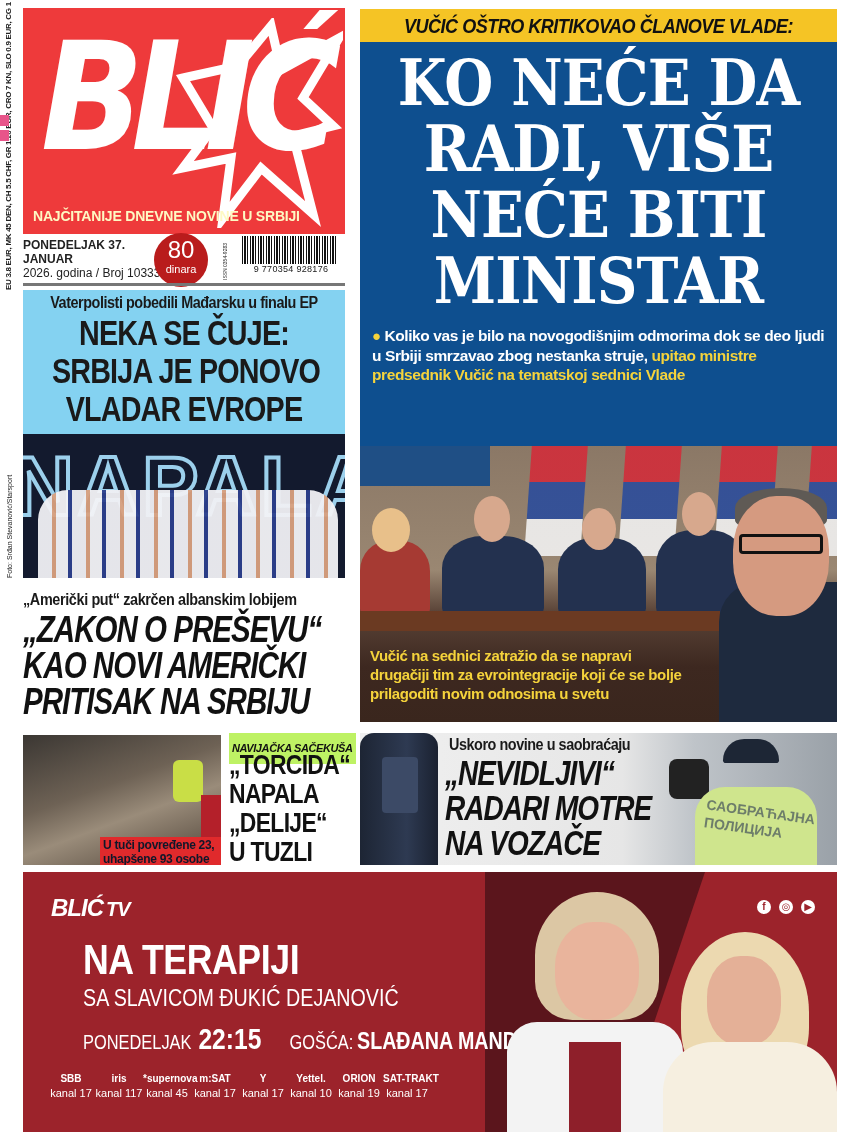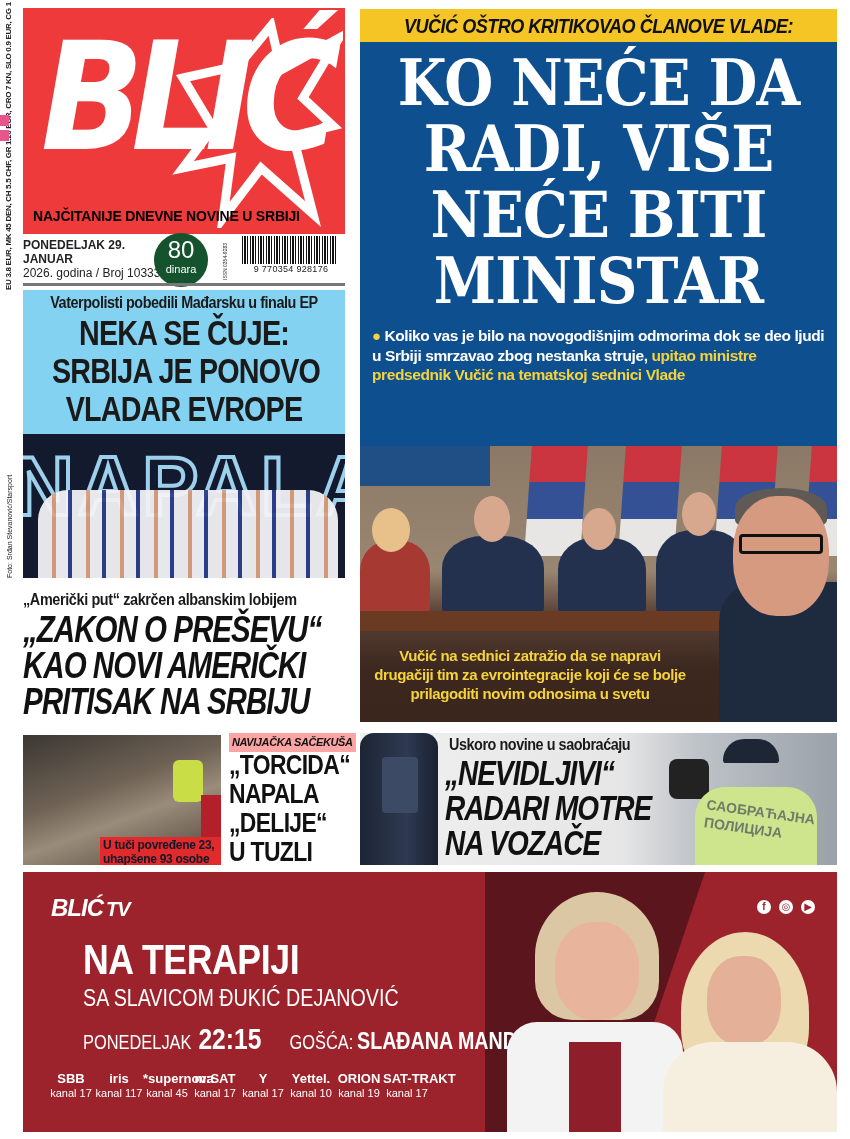--- a/index.html
+++ b/index.html
@@ -10,25 +10,25 @@
 
   
   .side-strip { left: 2px; top: 10px; width: 12px; height: 280px; }
   .side-strip span { position: absolute; left: 0; bottom: 0; transform-origin: left bottom; transform: rotate(-90deg) translate(0, 11px); white-space: nowrap; font-size: 8px; font-weight: bold; letter-spacing: -0.3px; color: #222; font-family: "Liberation Sans Narrow", "Liberation Sans", sans-serif; }
   .pink-tab { left: 0; width: 9px; height: 11px; background: #e8558a; }
 
   
   .masthead { left: 23px; top: 8px; width: 322px; height: 226px; background: #ee3a3b; overflow: hidden; }
   .logo-text { position: absolute; left: 18px; top: 14px; font-family: "DejaVu Sans", sans-serif; font-weight: bold; font-style: italic; font-size: 150px; color: #fff; letter-spacing: -14px; transform: scaleX(0.9); transform-origin: left; line-height: 1; }
   .logo-burst { position: absolute; right: 2px; top: 10px; width: 200px; height: 210px; }
-  .tagline { position: absolute; left: 10px; bottom: 10px; color: #000000; font-weight: bold; font-size: 14px; letter-spacing: -0.2px; }
+  .tagline { position: absolute; left: 10px; bottom: 10px; color: #fef9c3; font-weight: bold; font-size: 14px; letter-spacing: -0.2px; }
 
   .dateline { left: 23px; top: 238px; width: 140px; font-size: 12px; font-weight: bold; line-height: 14px; color: #222; }
   .dateline .d2 { font-weight: normal; }
-  .price-badge { left: 154px; top: 233px; width: 54px; height: 54px; background: #14532d; border-radius: 50%; color: #fff; text-align: center; }
+  .price-badge { left: 154px; top: 233px; width: 54px; height: 54px; background: #b91c1c; border-radius: 50%; color: #fff; text-align: center; }
   .price-badge .num { display: block; font-size: 24px; line-height: 26px; margin-top: 4px; }
   .price-badge .cur { display: block; font-size: 11px; line-height: 12px; }
   .issn { left: 222px; top: 240px; width: 10px; height: 40px; }
   .issn span { position: absolute; left: 0; top: 40px; transform-origin: left top; transform: rotate(-90deg); font-size: 5px; white-space: nowrap; }
   .barcode { left: 242px; top: 236px; width: 96px; height: 36px; background: repeating-linear-gradient(90deg, #111 0 1px, #fff 1px 2px, #111 2px 4px, #fff 4px 5px, #111 5px 6px, #fff 6px 8px); }
   .barcode-num { left: 242px; top: 264px; width: 98px; font-size: 9px; text-align: center; background: #fff; letter-spacing: 0.3px; }
   .mast-rule { left: 23px; top: 283px; width: 322px; height: 3px; background: #777; }
 
   
   .main-kicker { left: 360px; top: 9px; width: 477px; height: 33px; background: #f5c425; }
@@ -43,41 +43,41 @@
   .photo-gov { left: 360px; top: 446px; width: 477px; height: 276px; overflow: hidden; background: linear-gradient(180deg, #8b7866 0%, #9a8772 45%, #5b4438 60%, #3d2820 80%, #3a261d 100%); }
   .flag { position: absolute; top: 0; width: 56px; height: 110px; background: linear-gradient(180deg, #d12d3a 0 33%, #2b4c9b 33% 66%, #f1f1f1 66% 100%); transform: skewX(-4deg); opacity: 0.9; }
   .person { position: absolute; border-radius: 40% 40% 10% 10%; background: #23314f; }
   .head { position: absolute; border-radius: 50%; background: #d7a88d; }
   .desk { position: absolute; left: 0; top: 165px; width: 360px; height: 20px; background: #6b3a22; }
   .vucic { position: absolute; right: 0; top: 30px; width: 118px; height: 246px; }
   .vucic .suit { position: absolute; right: 0; bottom: 0; width: 118px; height: 140px; background: #1e2a3e; border-radius: 40px 0 0 0; }
   .vucic .face { position: absolute; right: 8px; top: 20px; width: 96px; height: 120px; background: #d59a80; border-radius: 45%; }
   .vucic .hair { position: absolute; right: 10px; top: 12px; width: 92px; height: 40px; background: #5f5a55; border-radius: 50% 50% 20% 20%; }
   .vucic .glasses { position: absolute; right: 14px; top: 58px; width: 84px; height: 20px; border: 3px solid #111; border-radius: 4px; }
-  .gov-caption { position: absolute; left: 10px; top: 200px; width: 320px; color: #f5d33b; font-weight: bold; font-size: 15px; line-height: 19px; letter-spacing: -0.4px; text-align: center; }
+  .gov-caption { position: absolute; left: 10px; top: 200px; width: 320px; color: #f5d33b; font-weight: bold; font-size: 15px; line-height: 19px; letter-spacing: -0.4px; }
 
   
   .wp-top { left: 23px; top: 290px; width: 322px; height: 144px; background: #84d2f1; text-align: center; }
   .wp-kicker { font-weight: bold; font-size: 16px; line-height: 22px; padding-top: 2px; letter-spacing: -0.5px; transform: scaleX(0.9); white-space: nowrap; }
   .wp-head { font-weight: bold; font-size: 35px; line-height: 38px; letter-spacing: -1px; transform: scaleX(0.82); white-space: nowrap; color: #1a1a1a; }
   .wp-photo { left: 23px; top: 434px; width: 322px; height: 144px; background: #131a2e; overflow: hidden; }
   .wp-bigtext { position: absolute; left: -10px; top: 4px; font-size: 84px; font-weight: bold; color: transparent; -webkit-text-stroke: 4px #9cd0ec; letter-spacing: 4px; }
   .wp-players { position: absolute; left: 15px; top: 56px; width: 300px; height: 88px; background: repeating-linear-gradient(90deg, #f0f0f4 0 14px, #d9a07e 14px 18px, #f3f3f6 18px 30px, #2c3f8c 30px 34px); border-radius: 30px 30px 0 0; opacity: 0.95; }
   .photo-credit { left: 6px; top: 578px; font-size: 7px; transform-origin: left top; transform: rotate(-90deg); white-space: nowrap; color: #222; }
 
   
   .pres-kicker { left: 23px; top: 590px; width: 330px; font-weight: bold; font-size: 16px; line-height: 20px; letter-spacing: -0.4px; transform: scaleX(0.9); transform-origin: left; white-space: nowrap; }
   .pres-head { left: 23px; top: 612px; width: 330px; font-weight: bold; font-style: italic; font-size: 36px; line-height: 36px; letter-spacing: -1.2px; transform: scaleX(0.82); transform-origin: left; white-space: nowrap; color: #111; }
 
   
   .tor-photo { left: 23px; top: 735px; width: 198px; height: 130px; background: linear-gradient(160deg, #3b3733 0%, #6e6255 40%, #9a8c7a 60%, #4b3f35 100%); overflow: hidden; }
   .tor-vest { position: absolute; left: 150px; top: 25px; width: 30px; height: 42px; background: #c9de46; border-radius: 6px; }
   .tor-car { position: absolute; right: 0; top: 60px; width: 20px; height: 45px; background: #b4202a; }
   .tor-badge { position: absolute; left: 77px; top: 102px; background: #e02a2c; color: #0f172a; font-weight: bold; font-size: 12px; line-height: 14px; padding: 1px 3px; letter-spacing: -0.3px; }
-  .tor-kicker { left: 229px; top: 733px; background: #fca5a5; padding: 2px 3px; font-weight: bold; font-style: italic; font-size: 11px; line-height: 15px; letter-spacing: -0.4px; color: #111; }
+  .tor-kicker { left: 229px; top: 733px; background: #bef264; padding: 8px 3px; font-weight: bold; font-style: italic; font-size: 11px; line-height: 15px; letter-spacing: -0.4px; color: #111; }
   .tor-head { left: 229px; top: 751px; width: 125px; font-weight: bold; font-size: 27px; line-height: 29px; letter-spacing: -0.8px; transform: scaleX(0.85); transform-origin: left; white-space: nowrap; color: #111; }
 
   
   .rad-box { left: 360px; top: 733px; width: 477px; height: 132px; background: linear-gradient(90deg, #f0f0f0 0%, #e6e6e6 55%, #bfc4c9 70%, #9aa1a8 100%); overflow: hidden; }
   .rad-cam { position: absolute; left: 0; top: 0; width: 78px; height: 132px; background: linear-gradient(90deg, #1d2534, #2e3a52 60%, #1a2130); border-radius: 14px 14px 0 0; }
   .rad-cam .lens { position: absolute; left: 22px; top: 24px; width: 36px; height: 56px; background: #3c4a66; border-radius: 4px; }
   .rad-police { position: absolute; right: 20px; top: 6px; width: 148px; height: 126px; }
   .rad-police .cap { position: absolute; left: 54px; top: 0; width: 56px; height: 24px; background: #1d2635; border-radius: 30px 30px 4px 4px; }
   .rad-police .vest { position: absolute; left: 26px; top: 48px; width: 122px; height: 78px; background: #cfe58d; border-radius: 30px 30px 0 0; }
   .rad-police .vest span { position: absolute; left: 10px; top: 16px; font-size: 14px; font-weight: bold; color: #6d7d6a; line-height: 18px; transform: rotate(8deg); }
@@ -91,21 +91,21 @@
   .tv-logo { position: absolute; left: 28px; top: 22px; color: #fff; font-weight: bold; font-style: italic; font-size: 24px; letter-spacing: -1px; }
   .tv-logo .tv { font-size: 20px; margin-left: 3px; }
   .tv-title { position: absolute; left: 60px; top: 66px; color: #fff; font-weight: bold; font-size: 42px; line-height: 44px; letter-spacing: -0.5px; transform: scaleX(0.85); transform-origin: left; white-space: nowrap; }
   .tv-sub { position: absolute; left: 60px; top: 112px; color: #fff; font-size: 24px; line-height: 28px; transform: scaleX(0.82); transform-origin: left; white-space: nowrap; }
   .tv-time { position: absolute; left: 60px; top: 150px; color: #fff; white-space: nowrap; transform: scaleX(0.82); transform-origin: left; }
   .tv-time .lbl { font-size: 20px; }
   .tv-time .big { font-size: 30px; font-weight: bold; margin: 0 30px 0 4px; }
   .tv-time .guest { font-size: 24px; font-weight: bold; }
   .tv-channels { position: absolute; left: 24px; top: 200px; display: flex; gap: 0; }
   .channel { width: 48px; text-align: center; color: #fff; }
-  .channel .op { display: block; font-size: 13px; font-weight: bold; line-height: 14px; white-space: nowrap; }
+  .channel .op { display: block; font-size: 10px; font-weight: bold; line-height: 14px; white-space: nowrap; }
   .channel .kn { display: block; font-size: 11px; line-height: 14px; white-space: nowrap; text-align: center; }
   .social { position: absolute; right: 22px; top: 28px; display: flex; gap: 8px; }
   .social span { width: 14px; height: 14px; border-radius: 50%; background: #fff; color: #9c232b; font-size: 10px; font-weight: bold; text-align: center; line-height: 14px; }
   .woman1 { position: absolute; left: 484px; top: 20px; width: 176px; height: 240px; }
   .woman1 .hair { position: absolute; left: 28px; top: 0; width: 124px; height: 128px; background: #dcc7a4; border-radius: 50% 50% 30% 30%; }
   .woman1 .face { position: absolute; left: 48px; top: 30px; width: 84px; height: 98px; background: #e9b49c; border-radius: 45%; }
   .woman1 .jacket { position: absolute; left: 0; top: 130px; width: 176px; height: 110px; background: #f3f3f3; border-radius: 30px 30px 0 0; }
   .woman1 .top { position: absolute; left: 62px; top: 150px; width: 52px; height: 90px; background: #8e1f2a; }
   .woman2 { position: absolute; left: 640px; top: 60px; width: 174px; height: 200px; }
   .woman2 .hair { position: absolute; left: 18px; top: 0; width: 128px; height: 160px; background: #ecd9b0; border-radius: 50% 50% 40% 40%; }
@@ -123,21 +123,21 @@
 
 <div class="abs masthead">
   <svg class="logo-burst" viewBox="0 0 200 210">
     <polygon points="40,60 95,48 128,8 138,52 196,20 160,80 190,108 150,118 170,196 118,150 80,200 88,140 40,150 70,110" fill="none" stroke="#fff" stroke-width="9" stroke-linejoin="miter"></polygon>
   </svg>
   <div class="logo-text">BLIĆ</div>
   <div class="tagline">NAJČITANIJE DNEVNE NOVINE U SRBIJI</div>
 </div>
 
 <div class="abs dateline">
-  <div>PONEDELJAK 29. JANUAR</div>
+  <div>PONEDELJAK 37. JANUAR</div>
   <div class="d2">2026. godina / Broj 10333</div>
 </div>
 <div class="abs price-badge">
   <span class="num">80</span>
   <span class="cur">dinara</span>
 </div>
 <div class="abs issn">
   <span>ISSN 0354-9283</span>
 </div>
 <div class="abs barcode"></div>

